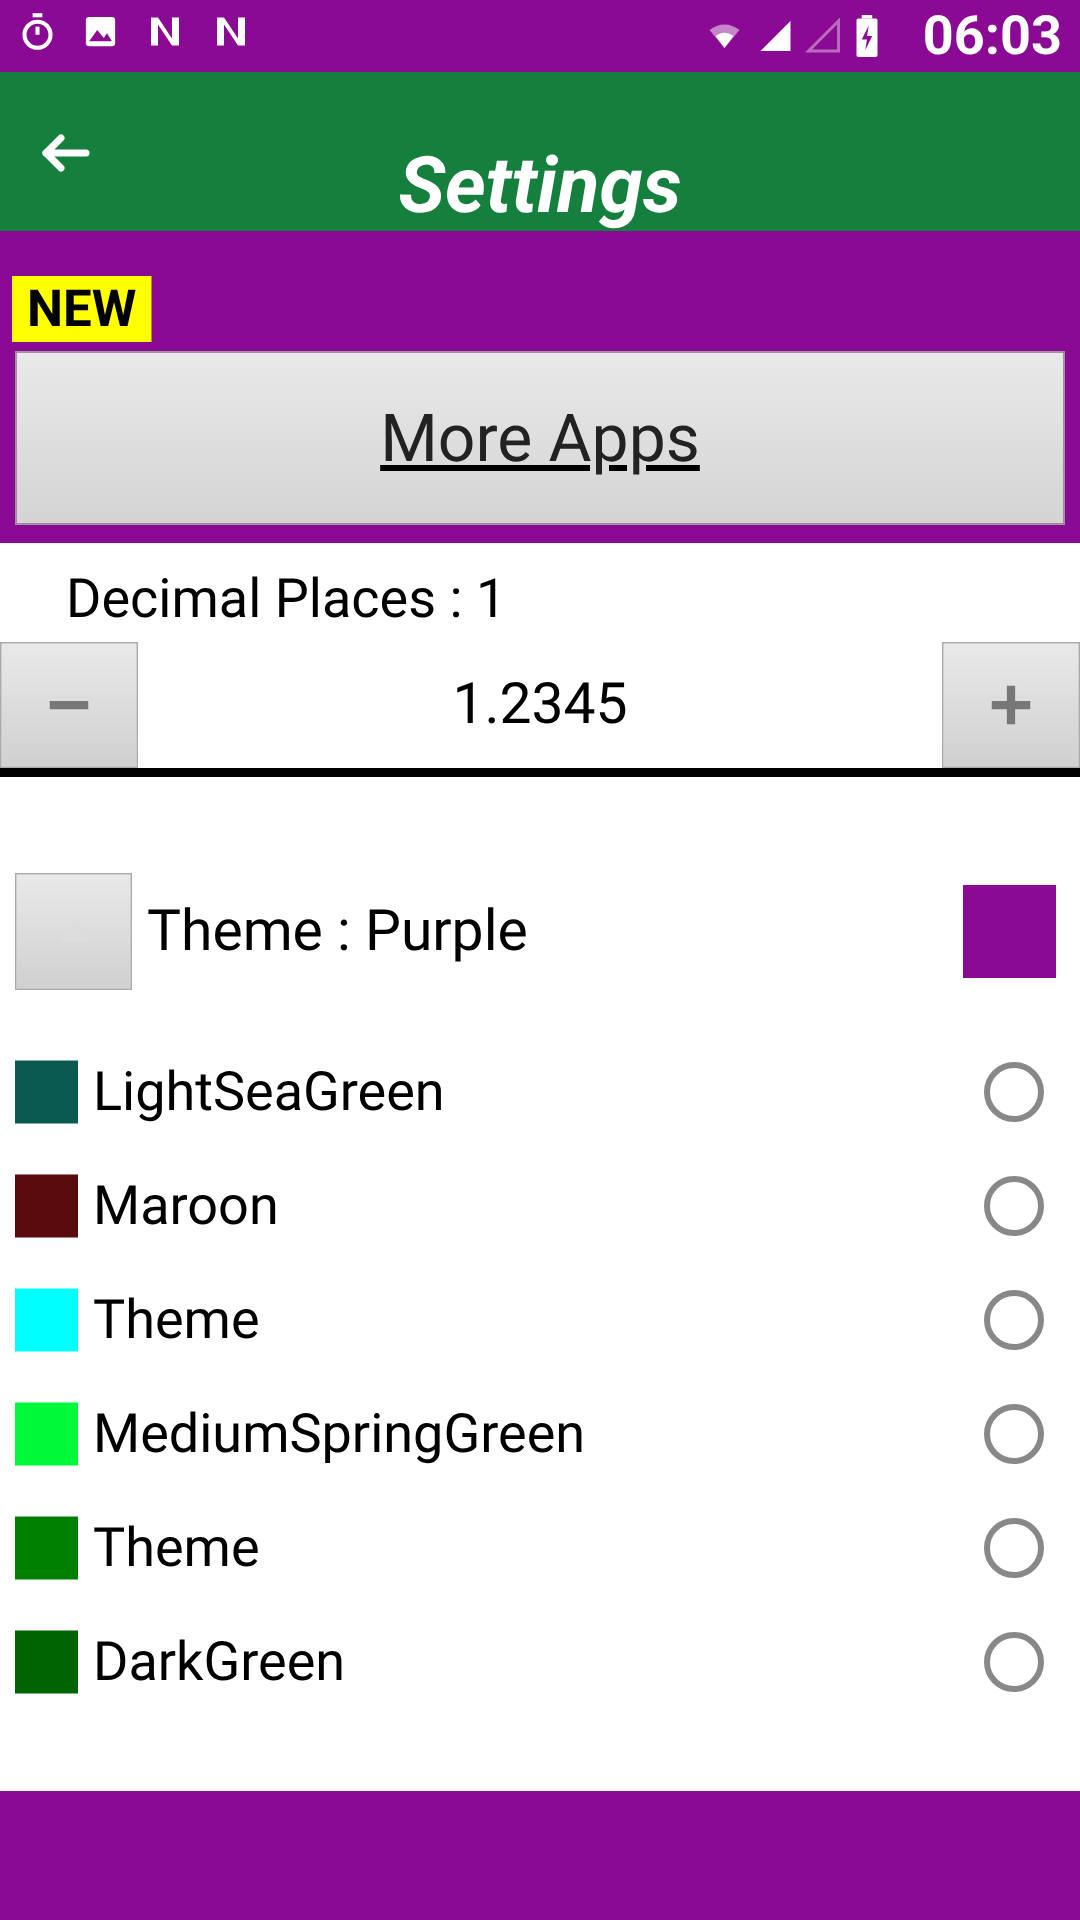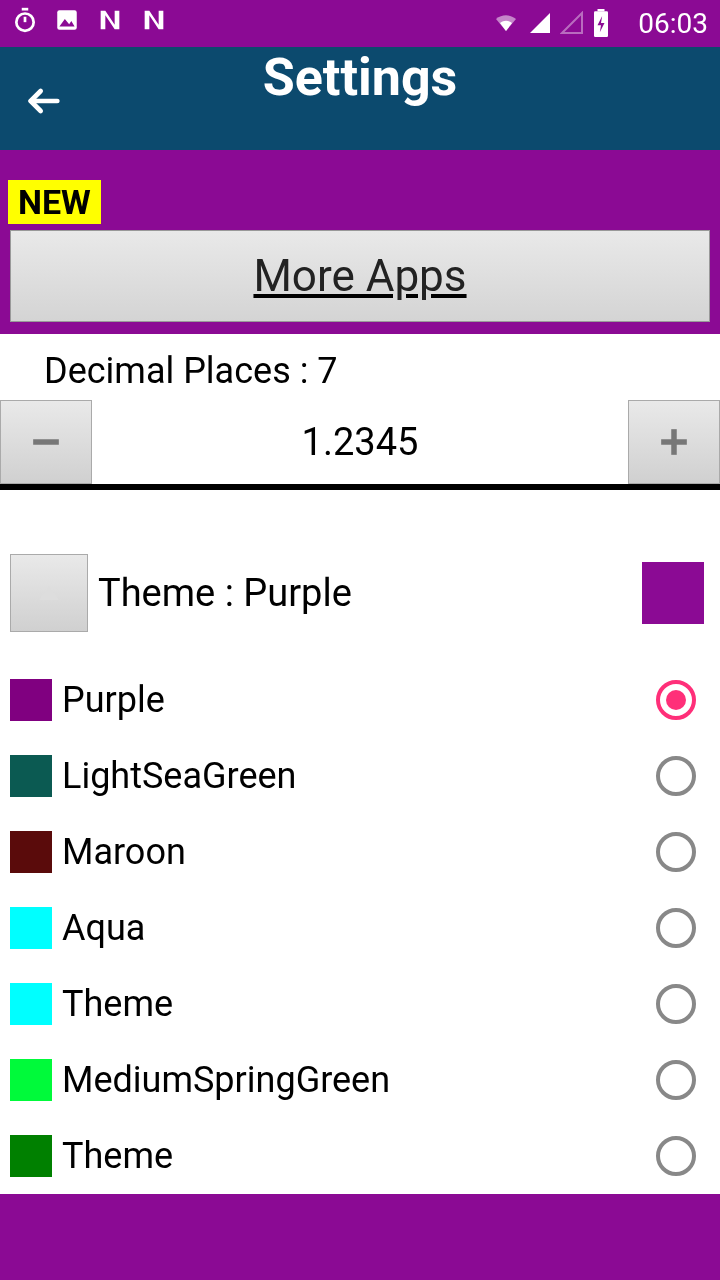--- a/index.html
+++ b/index.html
@@ -9,37 +9,37 @@
   .status-bar {
     height: 48px; background: #8b0a94; color: #fff;
     display: flex; align-items: center; justify-content: space-between;
     padding: 0 12px; font-size: 26px;
   }
   .status-left { display: flex; gap: 16px; align-items: center; }
   .status-right { display: flex; gap: 8px; align-items: center; }
   .status-right span { display: inline-flex; align-items: center; }
 
   .app-bar {
-    background: #0c4a6e; color: #fff;
-    display: flex; align-items: flex-start; justify-content: center;
-    height: 106px; position: relative;
+    background: #15803d; color: #fff;
+    display: flex; align-items: flex-end; justify-content: center;
+    height: 106px; position: relative; font-style: italic;
   }
   .back-arrow {
     position: absolute; left: 20px; top: 30px; width: 48px; height: 48px;
     display: flex; align-items: center; justify-content: center;
   }
   .app-title { font-size: 52px; font-weight: 700; }
 
   .promo-area { background: #8b0a94; padding: 30px 10px 12px 10px; text-decoration: underline; }
   .new-badge {
     background: #ffff00; color: #000; font-size: 34px; font-weight: 700;
     display: inline-block; padding: 2px 10px; margin-bottom: 6px; margin-left: -2px;
   }
   .more-apps-btn {
-    width: 100%; height: 92px; background: linear-gradient(#e9e9e9,#d4d4d4);
+    width: 100%; height: 116px; background: linear-gradient(#e9e9e9,#d4d4d4);
     border: 1px solid #999; font-size: 44px; color: #222;
     display: flex; align-items: center; justify-content: center;
   }
 
   .decimal-section { background: #fff; padding-top: 16px; }
   .decimal-label { font-size: 36px; color: #000; padding-left: 44px; margin-bottom: 8px; }
   .decimal-row { display: flex; align-items: center; }
   .sq-btn {
     width: 92px; height: 84px; background: linear-gradient(#e9e9e9,#d0d0d0);
     border: 1px solid #aaa; display: flex; align-items: center; justify-content: center;
@@ -124,41 +124,41 @@
           <path d="M2 22L22 2v20z"></path>
         </svg>
     </span>
     <span>
       <svg width="18" height="28" viewBox="0 0 14 24" fill="#fff">
           <rect x="1" y="2" width="12" height="22" rx="1"></rect>
           <rect x="4" y="0" width="6" height="2"></rect>
           <path d="M8 6l-4 8h3l-1 6 4-8H7z" fill="#8b0a94"></path>
         </svg>
     </span>
-    <span style="font-size:28px;font-weight:400;margin-left:20px">06:03</span>
+    <span style="font-size:36px;font-weight:700;margin-left:20px">06:03</span>
   </div>
 </div>
 
 <div class="app-bar">
   <div class="back-arrow">
     <svg width="40" height="40" viewBox="0 0 24 24" fill="none" stroke="#fff" stroke-width="2.8" stroke-linecap="round" stroke-linejoin="round">
         <path d="M20 12H4"></path>
         <path d="M10 18l-6-6 6-6"></path>
       </svg>
   </div>
   <div class="app-title">Settings</div>
 </div>
 
 <div class="promo-area">
   <div class="new-badge">NEW</div>
   <div class="more-apps-btn">More Apps</div>
 </div>
 
 <div class="decimal-section">
-  <div class="decimal-label">Decimal Places : 7</div>
+  <div class="decimal-label">Decimal Places : 1</div>
   <div class="decimal-row">
     <div class="sq-btn">
       <svg width="44" height="44" viewBox="0 0 24 24" stroke="#777" stroke-width="3">
           <path d="M5 12h14"></path>
         </svg>
     </div>
     <div class="decimal-value">1.2345</div>
     <div class="sq-btn">
       <svg width="44" height="44" viewBox="0 0 24 24" stroke="#777" stroke-width="3">
           <path d="M5 12h14"></path>
@@ -176,41 +176,31 @@
       <svg width="20" height="14" viewBox="0 0 20 14" fill="#ddd">
           <polygon points="10,0 20,14 0,14"></polygon>
         </svg>
     </div>
     <div class="theme-title">Theme : Purple</div>
     <div class="theme-swatch" style="background:#8b0a94"></div>
   </div>
 
   <div class="theme-scroll" id="theme-list">
       <div class="theme-item">
-        <div class="color-box" style="background: rgb(128, 0, 128);"></div>
-        <div class="color-name">Purple</div>
-        <div class="radio selected"></div>
-      </div>
-      <div class="theme-item">
         <div class="color-box" style="background: rgb(11, 90, 82);"></div>
         <div class="color-name">LightSeaGreen</div>
         <div class="radio"></div>
       </div>
       <div class="theme-item">
         <div class="color-box" style="background: rgb(90, 11, 11);"></div>
         <div class="color-name">Maroon</div>
         <div class="radio"></div>
       </div>
       <div class="theme-item">
         <div class="color-box" style="background: rgb(0, 255, 255);"></div>
-        <div class="color-name">Aqua</div>
-        <div class="radio"></div>
-      </div>
-      <div class="theme-item">
-        <div class="color-box" style="background: rgb(0, 255, 255);"></div>
         <div class="color-name">Theme</div>
         <div class="radio"></div>
       </div>
       <div class="theme-item">
         <div class="color-box" style="background: rgb(0, 250, 58);"></div>
         <div class="color-name">MediumSpringGreen</div>
         <div class="radio"></div>
       </div>
       <div class="theme-item">
         <div class="color-box" style="background: rgb(0, 128, 0);"></div>

